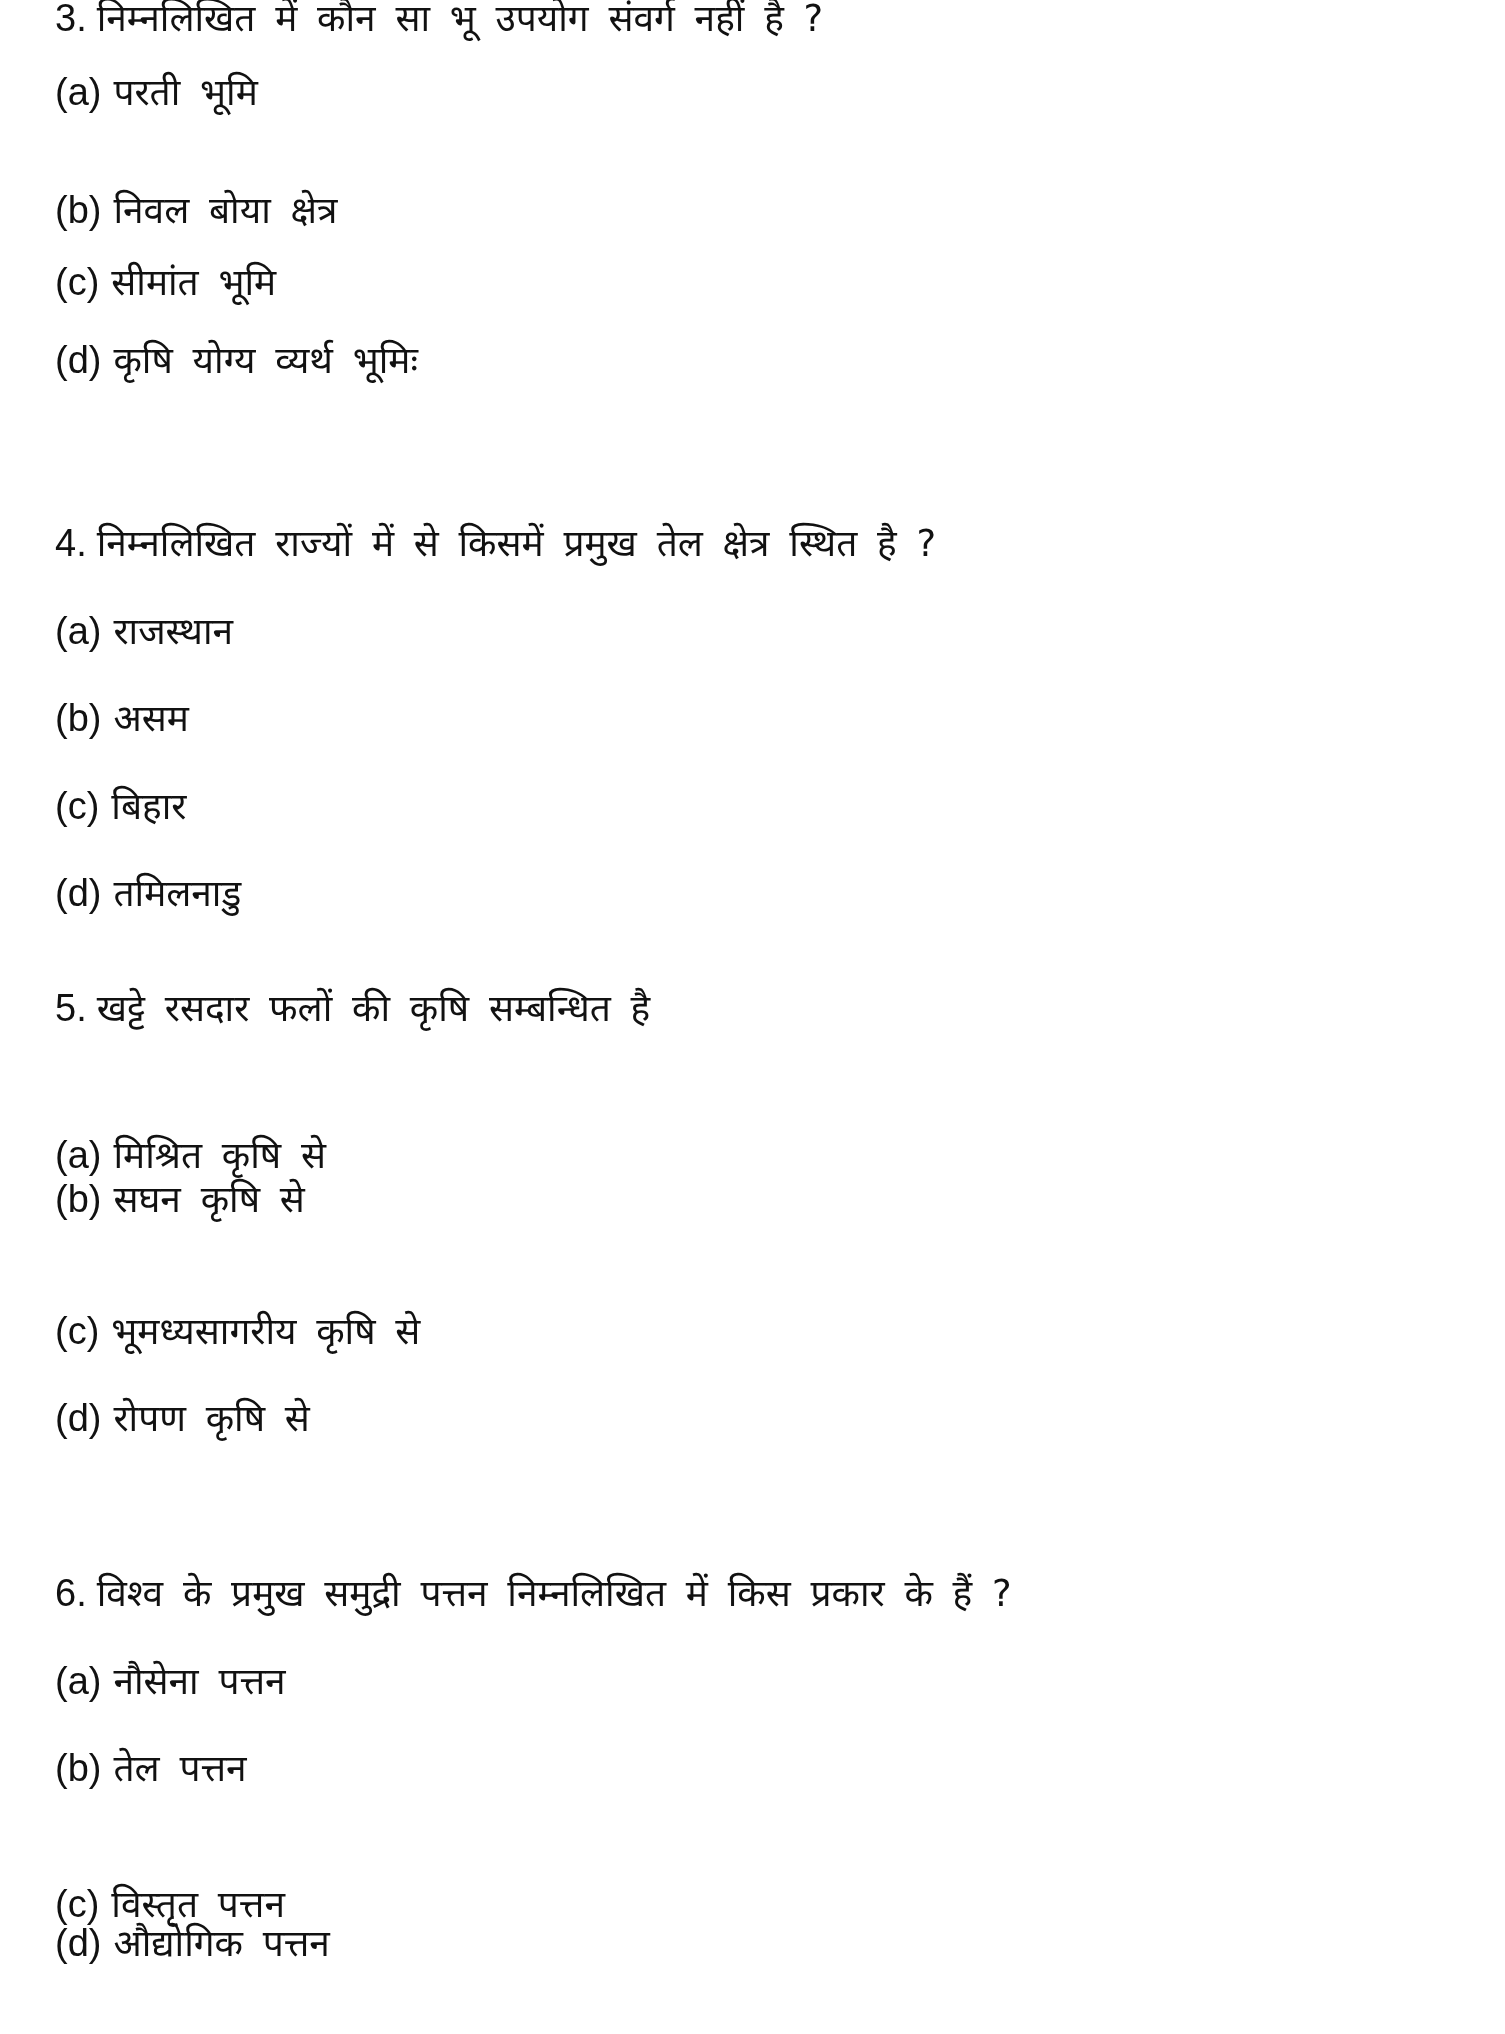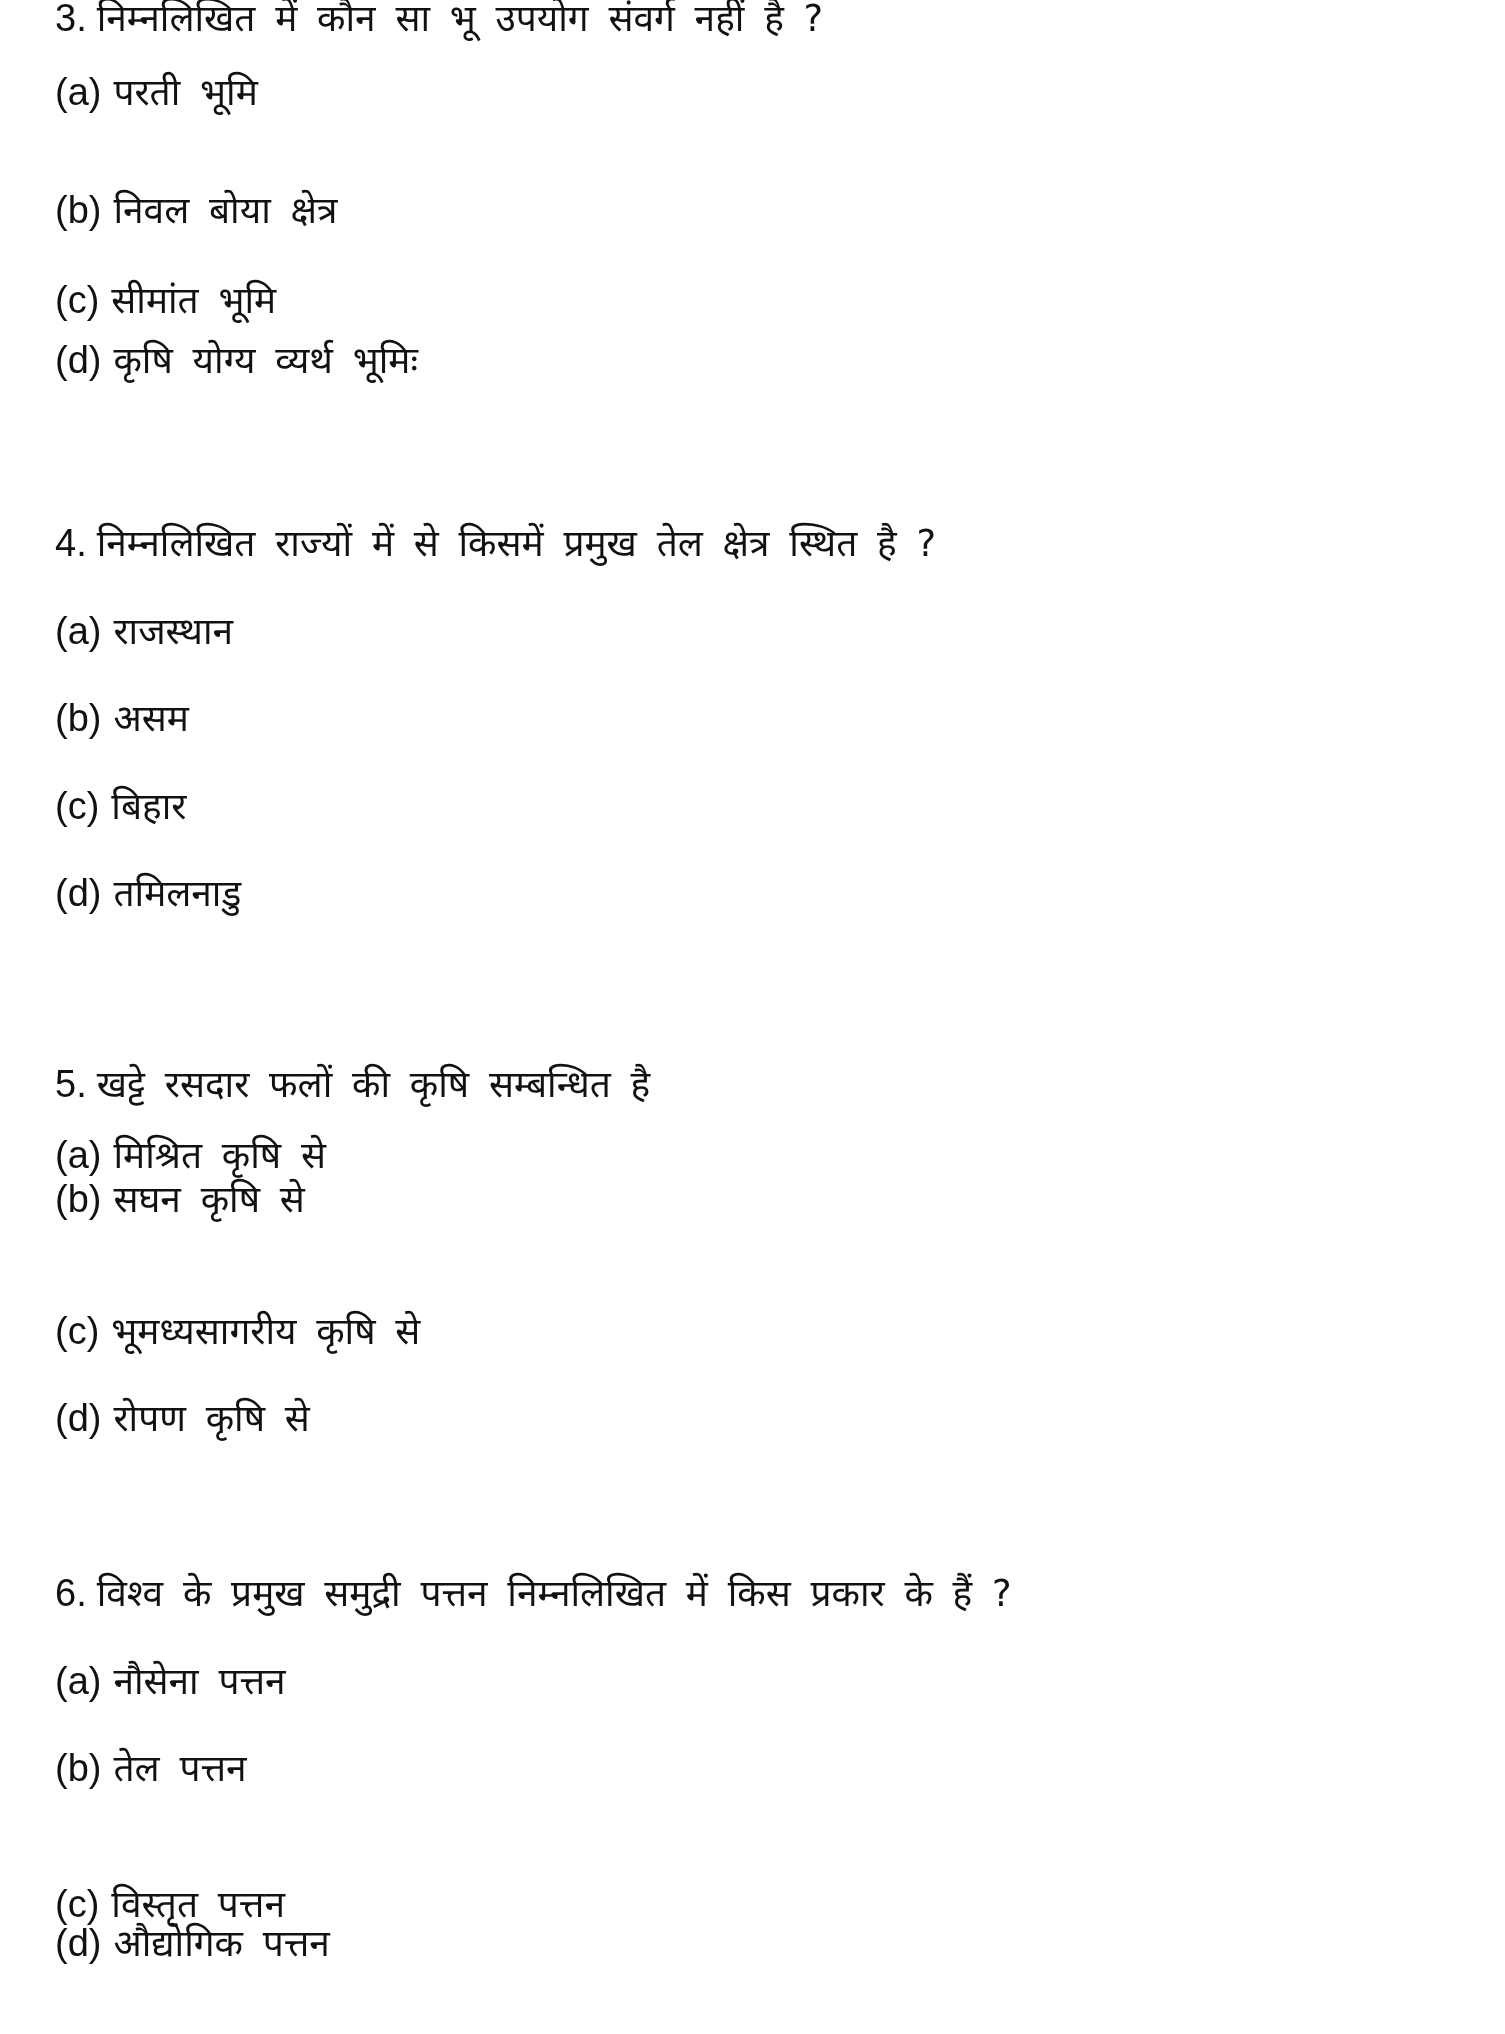--- a/index.html
+++ b/index.html
@@ -14,21 +14,21 @@
 
 <div class="line" style="top:-6px">
   <span class="qnum">3.</span><span>निम्नलिखित में कौन सा भू उपयोग संवर्ग नहीं है ?</span>
 </div>
 <div class="line" style="top:68px">
   <span class="opt-label">(a)</span><span>परती भूमि</span>
 </div>
 <div class="line" style="top:186px">
   <span class="opt-label">(b)</span><span>निवल बोया क्षेत्र</span>
 </div>
-<div class="line" style="top:276px">
+<div class="line" style="top:258px">
   <span class="opt-label">(c)</span><span>सीमांत भूमि</span>
 </div>
 <div class="line" style="top:336px">
   <span class="opt-label">(d)</span><span>कृषि योग्य व्यर्थ भूमिः</span>
 </div>
 
 <div class="line" style="top:519px">
   <span class="qnum">4.</span><span>निम्नलिखित राज्यों में से किसमें प्रमुख तेल क्षेत्र स्थित है ?</span>
 </div>
 <div class="line" style="top:607px">
@@ -37,21 +37,21 @@
 <div class="line" style="top:694px">
   <span class="opt-label">(b)</span><span>असम</span>
 </div>
 <div class="line" style="top:782px">
   <span class="opt-label">(c)</span><span>बिहार</span>
 </div>
 <div class="line" style="top:869px">
   <span class="opt-label">(d)</span><span>तमिलनाडु</span>
 </div>
 
-<div class="line" style="top:1060px">
+<div class="line" style="top:984px">
   <span class="qnum">5.</span><span>खट्टे रसदार फलों की कृषि सम्बन्धित है</span>
 </div>
 <div class="line" style="top:1131px">
   <span class="opt-label">(a)</span><span>मिश्रित कृषि से</span>
 </div>
 <div class="line" style="top:1175px">
   <span class="opt-label">(b)</span><span>सघन कृषि से</span>
 </div>
 <div class="line" style="top:1307px">
   <span class="opt-label">(c)</span><span>भूमध्यसागरीय कृषि से</span>

